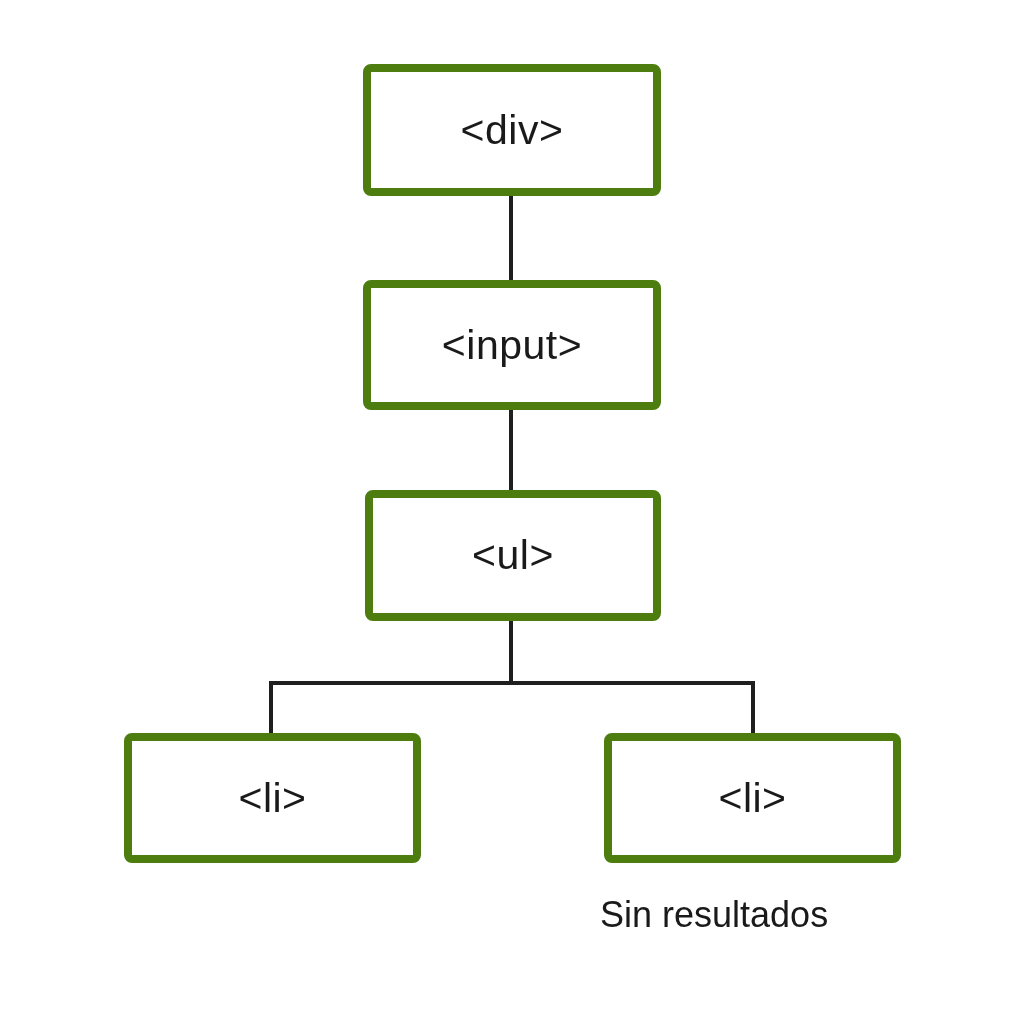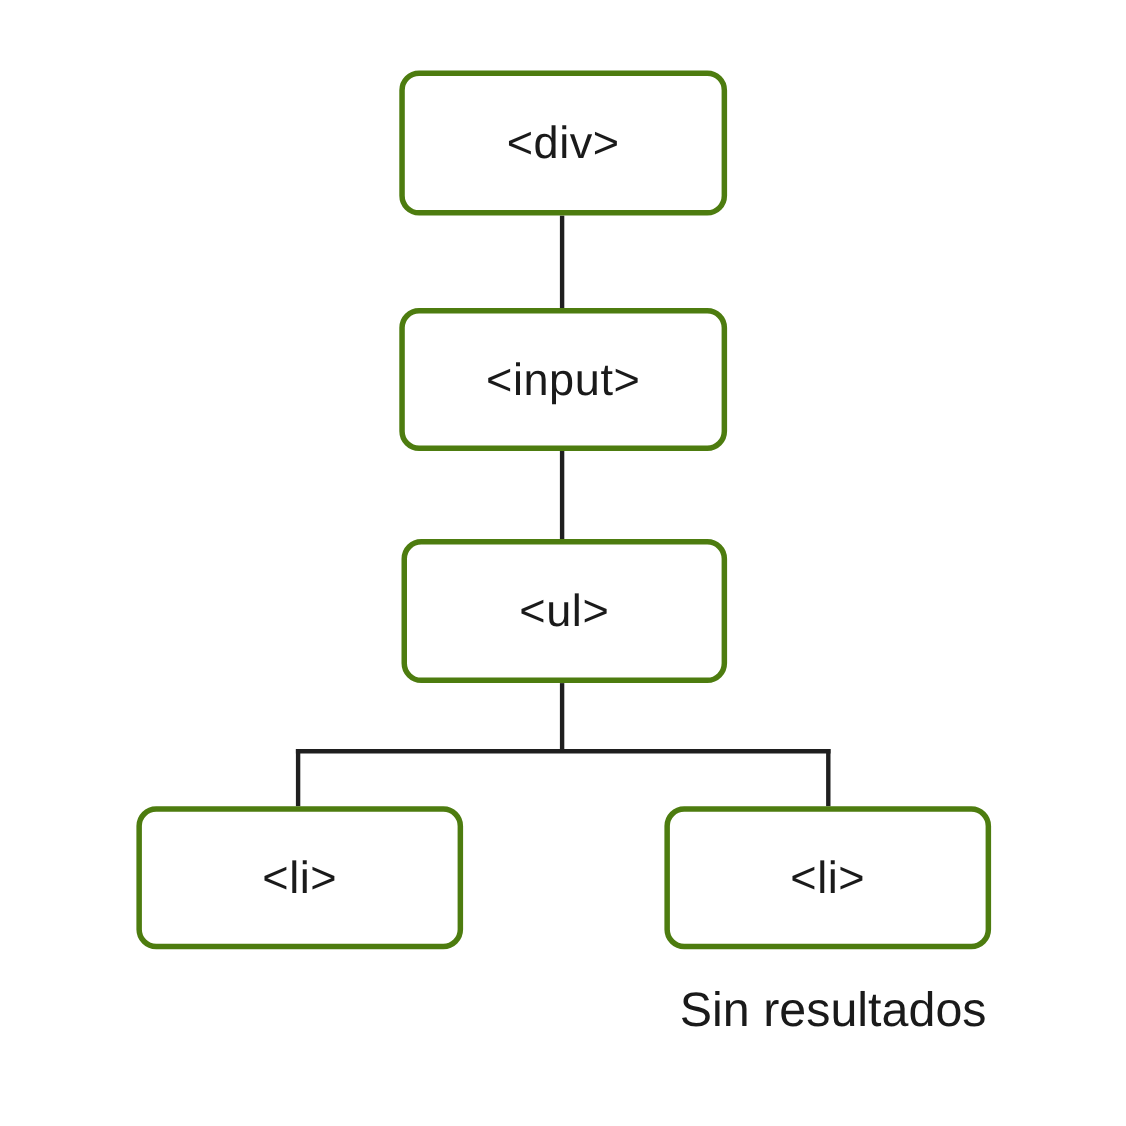--- a/index.html
+++ b/index.html
@@ -24,22 +24,22 @@
     position: absolute;
     left: 0;
     top: 0;
     width: 1024px;
     height: 1024px;
   }
   .node {
     position: absolute;
     box-sizing: border-box;
     background: #ffffff;
-    border: 5px solid #4d7c0f;
-    border-radius: 18px;
+    border: 8px solid #4d7c0f;
+    border-radius: 8px;
     display: flex;
     align-items: center;
     justify-content: center;
     z-index: 2;
   }
   .node-label {
     font-family: "Liberation Sans", sans-serif;
     font-size: 41px;
     font-weight: 400;
     color: #1a1a1a;
@@ -48,24 +48,24 @@
     white-space: nowrap;
   }
   #node-div    { left: 363px; top: 64px;  width: 298px; height: 132px; }
   #node-input  { left: 363px; top: 280px; width: 298px; height: 130px; }
   #node-ul     { left: 365px; top: 490px; width: 296px; height: 131px; }
   #node-li-left  { left: 124px; top: 733px; width: 297px; height: 130px; }
   #node-li-right { left: 604px; top: 733px; width: 297px; height: 130px; }
 
   #caption-sin-resultados {
     position: absolute;
-    left: 618px;
+    left: 600px;
     top: 897px;
     font-family: "Liberation Sans", sans-serif;
-    font-size: 44px;
+    font-size: 36px;
     font-weight: 400;
     color: #1a1a1a;
     letter-spacing: 0px;
     line-height: 1;
     white-space: nowrap;
     z-index: 2;
   }
 </style>
 </head>
 <body>

